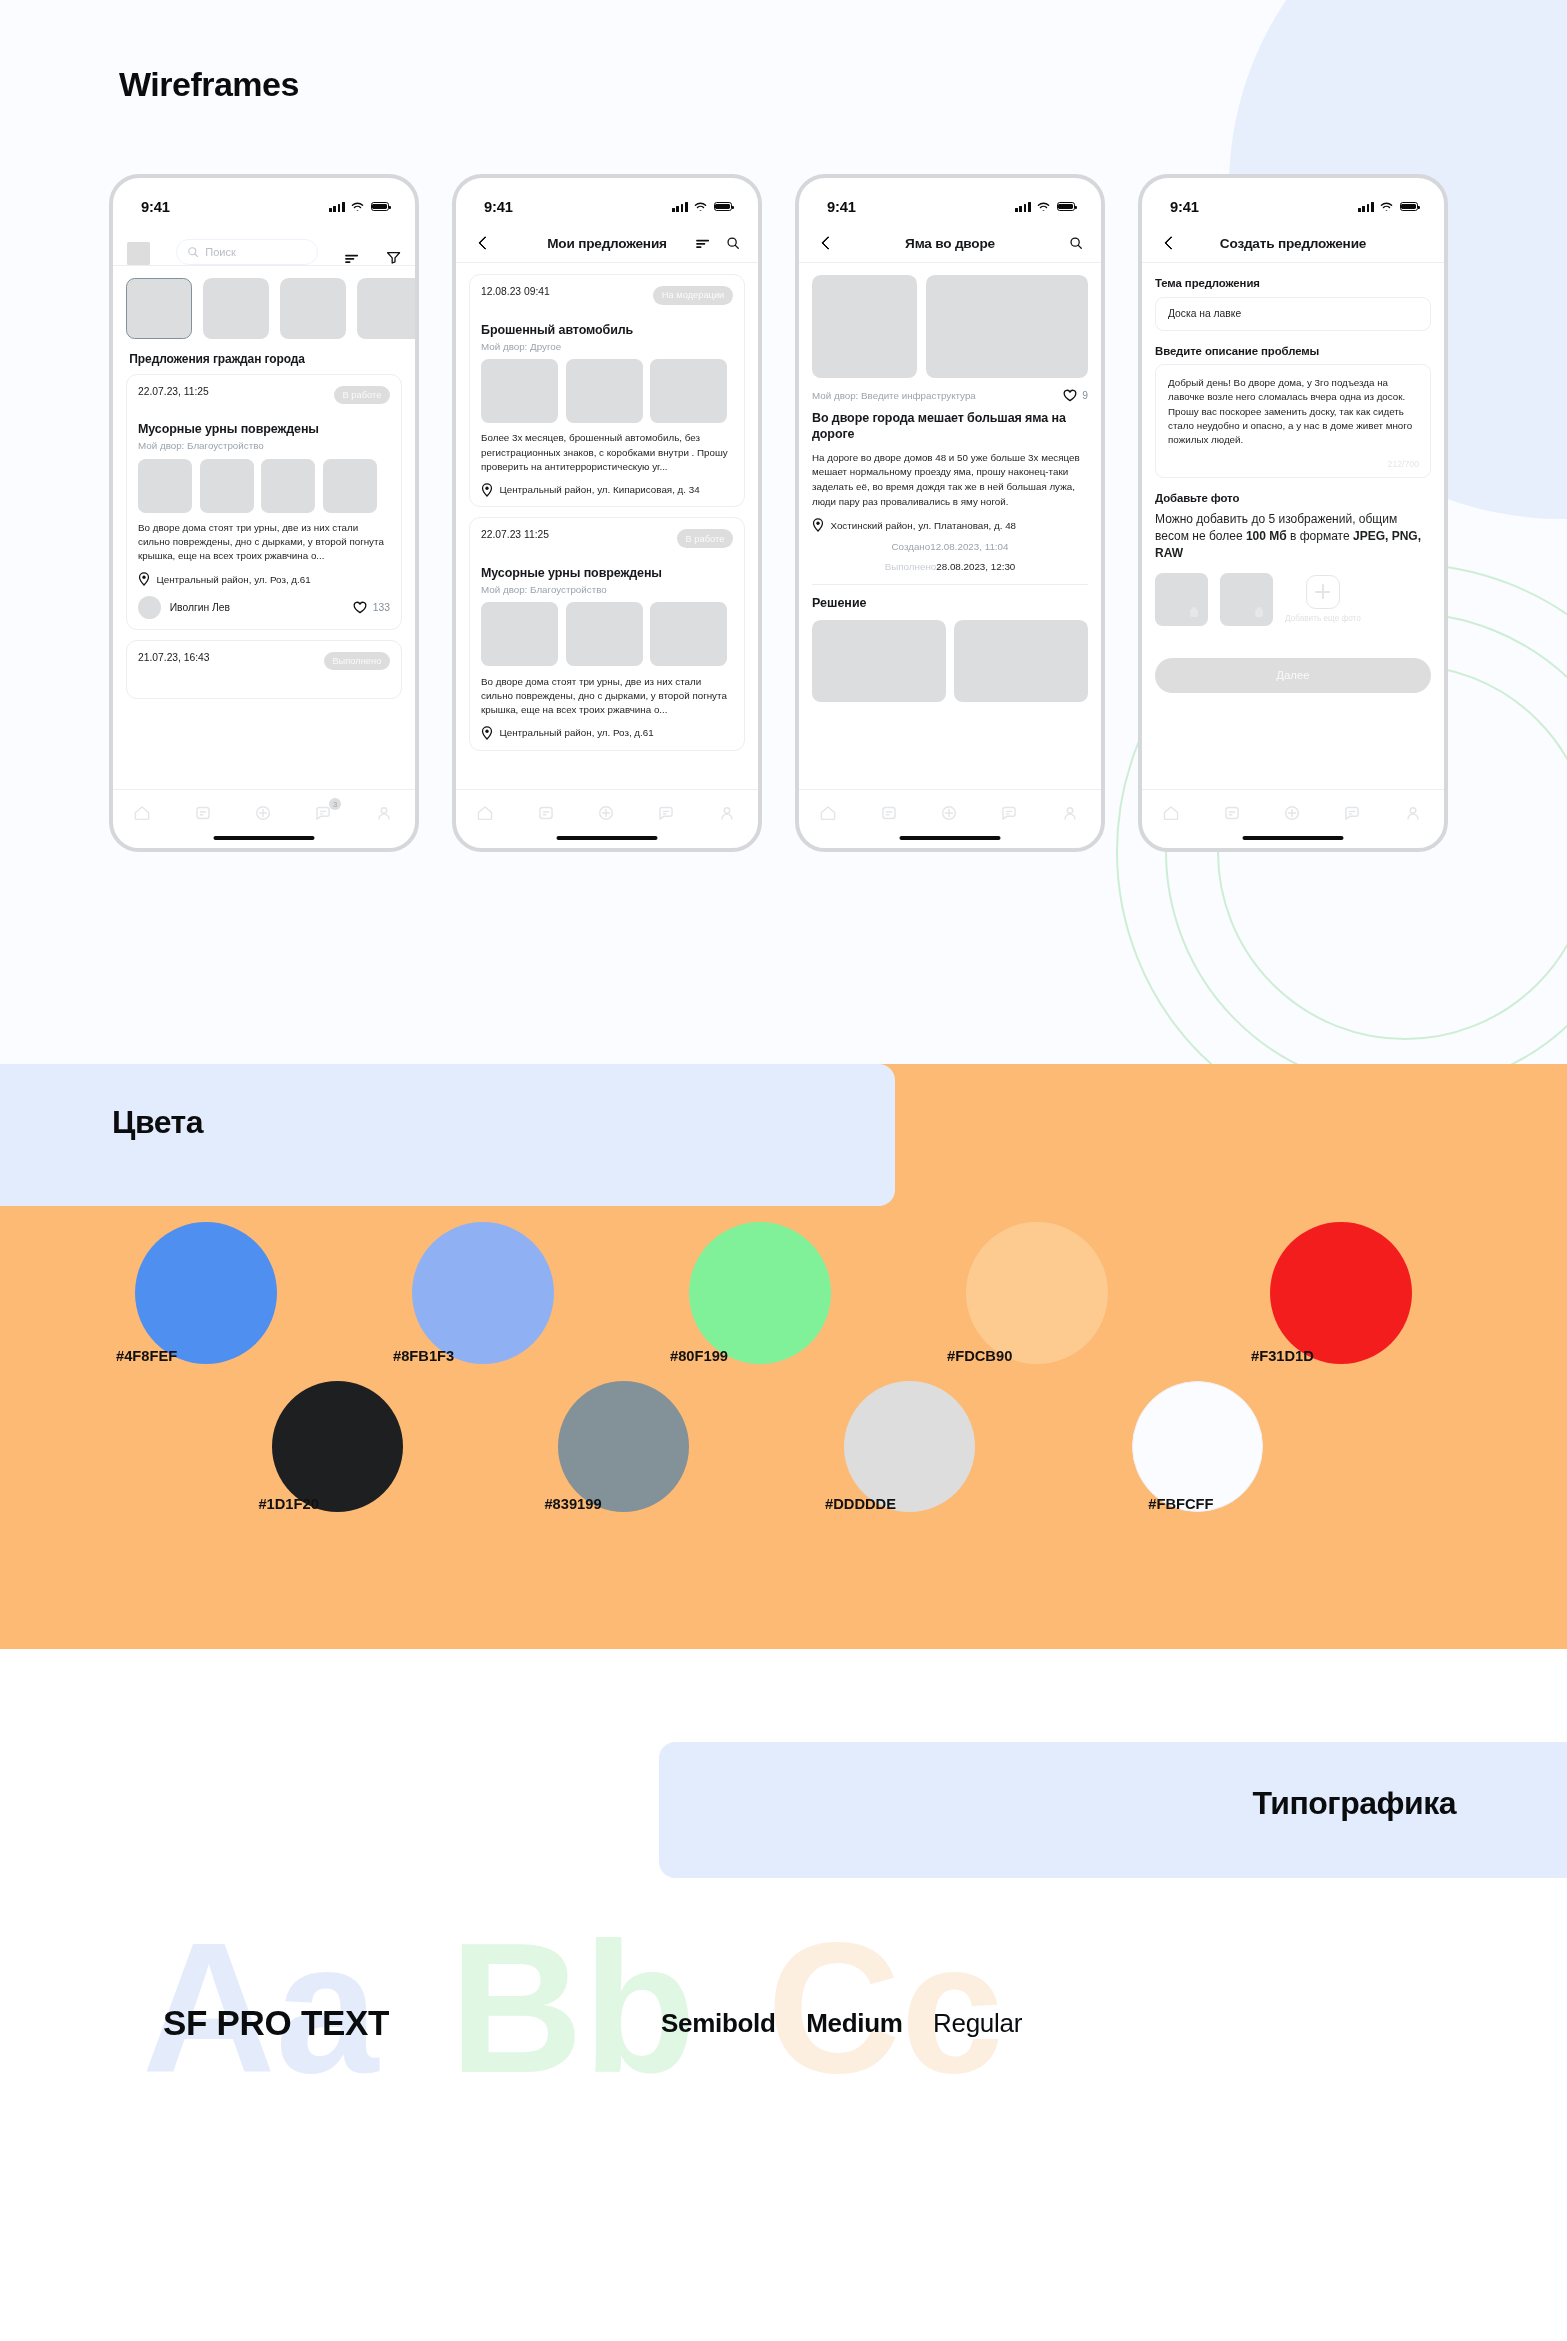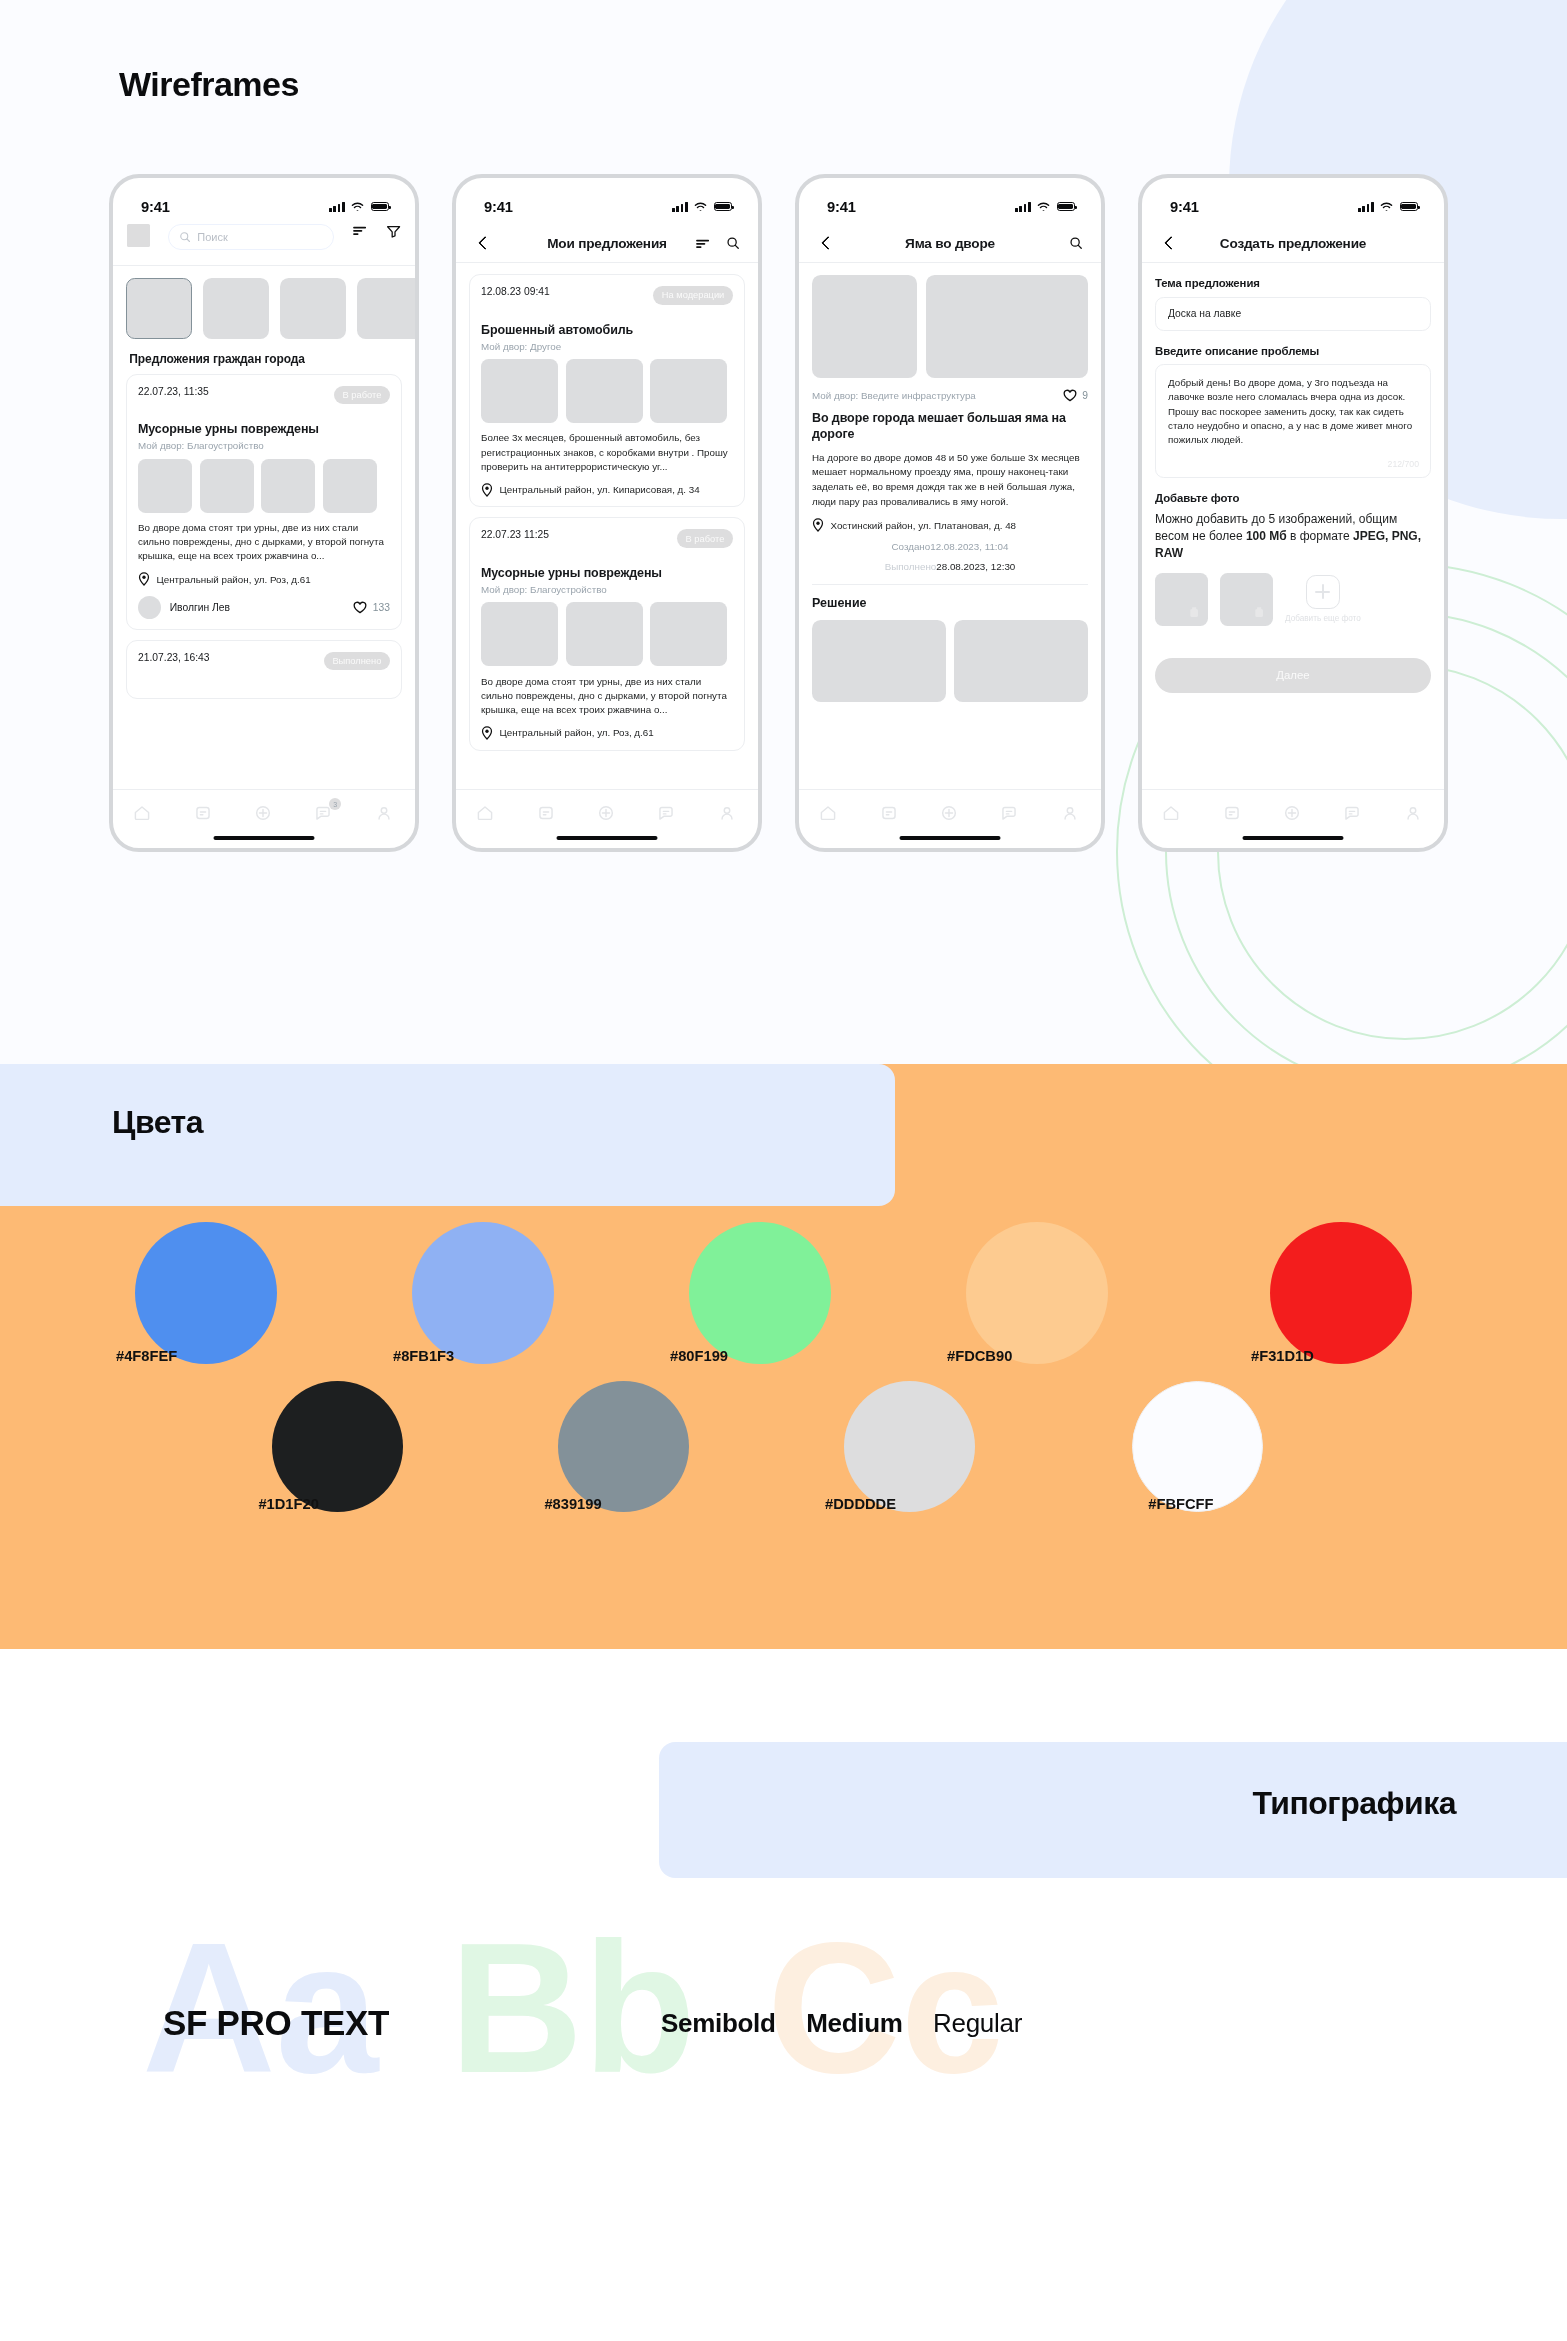--- a/index.html
+++ b/index.html
@@ -93,21 +93,21 @@
   .nav-back::before {
     content: ""; position: absolute; left: 5.4px; top: 4.4px;
     width: 8.2px; height: 8.2px; border-left: 2.2px solid #111; border-bottom: 2.2px solid #111;
     transform: rotate(45deg); border-radius: 0.5px;
   }
   .nav-right { margin-left: auto; display: flex; gap: 14px; align-items: center; z-index: 2; }
 
   
   .search-header {
     height: 42px; flex: 0 0 42px;
-    display: flex; align-items: flex-start; gap: 18px;
+    display: flex; align-items: flex-end; gap: 26px;
     padding: 0 14px; border-bottom: 0.8px solid #eceef1;
   }
   .logo-sq { width: 23px; height: 23px; background: #dddddE; border-radius: 1.6px; flex: 0 0 23px; }
   .search-box {
     flex: 1; height: 26px; border: 0.9px solid #edf2fd; border-radius: 14px;
     display: flex; align-items: center; gap: 6.5px; padding: 0 9.8px;
   }
   .search-ph { font-size: 11px; color: #b9bec6; }
 
   .icon-svg { display: block; }
@@ -328,21 +328,21 @@
           <div class="cat-row">
             <div class="cat-tile active"></div>
             <div class="cat-tile"></div>
             <div class="cat-tile"></div>
             <div class="cat-tile"></div>
           </div>
           <div class="sect-head">Предложения граждан города</div>
 
           <div class="card">
             <div class="card-top">
-              <div class="card-date">22.07.23, 11:35</div>
+              <div class="card-date">22.07.23, 11:25</div>
               <div class="badge">В работе</div>
             </div>
             <div class="card-title">Мусорные урны повреждены</div>
             <div class="card-sub">Мой двор: Благоустройство</div>
             <div class="thumb-row">
               <div class="thumb"></div>
               <div class="thumb"></div>
               <div class="thumb"></div>
               <div class="thumb"></div>
             </div>

